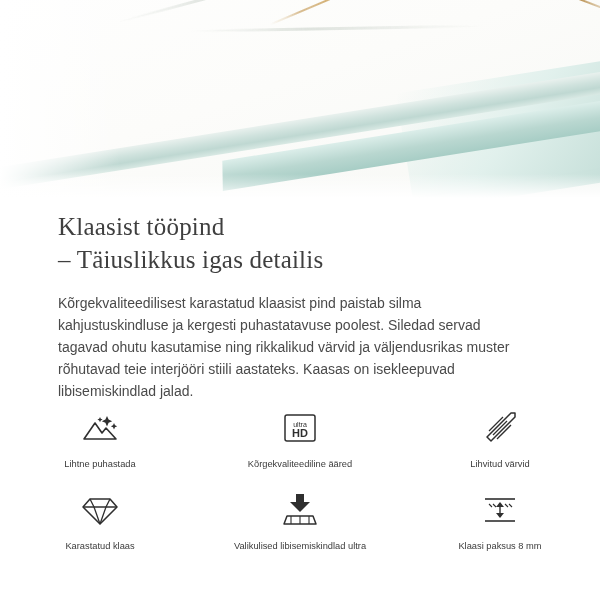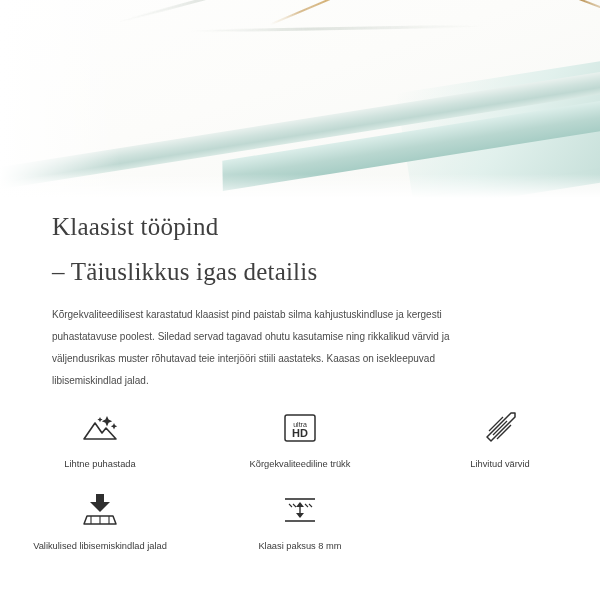--- a/index.html
+++ b/index.html
@@ -95,37 +95,37 @@
   }
   .hero-left-fade {
     position: absolute;
     left: 0; top: 0; bottom: 0; width: 120px;
     background: linear-gradient(90deg, #ffffff 0%, rgba(255,255,255,0) 100%);
   }
 
   
   .content {
     position: absolute;
-    left: 8px; top: 200px;
+    left: 14px; top: 200px;
     width: 540px;
   }
   .headline {
     font-family: "Liberation Serif", serif;
     color: #3f3f3f;
     font-size: 25px;
     line-height: 33px;
     font-weight: 400;
     padding: 10px 44px 0 44px;
     letter-spacing: .2px;
   }
-  .headline .l2 { display: block; margin-top: 12px; }
+  .headline .l2 { display: block; }
   .body-copy {
     padding: 16px 44px 0 44px;
     color: #4a4a4a;
-    font-size: 10px;
+    font-size: 14px;
     line-height: 22px;
     max-width: 560px;
   }
 
   
   .features {
     position: absolute;
     left: 0; top: 396px;
     width: 600px;
     display: grid;
@@ -202,45 +202,56 @@
     </div>
 
     <div class="feature">
       <div class="f-icon">
         <svg width="38" height="34" viewBox="0 0 38 34">
           <rect x="4" y="4" width="30" height="26" rx="2" fill="none" stroke="#2f2f2f" stroke-width="1.5"></rect>
           <text x="19" y="15.5" font-family="Liberation Sans, sans-serif" font-size="7" fill="#2f2f2f" text-anchor="middle">ultra</text>
           <text x="19" y="26" font-family="Liberation Sans, sans-serif" font-size="11" font-weight="bold" fill="#2f2f2f" text-anchor="middle">HD</text>
         </svg>
       </div>
-      <div class="f-label">Kõrgekvaliteediline trükk</div>
+      <div class="f-label">Kõrgekvaliteediline ääred</div>
     </div>
 
     <div class="feature">
       <div class="f-icon">
         <svg width="38" height="34" viewBox="0 0 38 34">
           <path d="M6 28 L30 4 L34 4 L34 8 L10 32 Z" fill="none" stroke="#2f2f2f" stroke-width="1.5" stroke-linejoin="round" transform="translate(0,-2)"></path>
           <path d="M12 24 L26 10" stroke="#2f2f2f" stroke-width="1.3"></path>
           <path d="M16 28 L30 14" stroke="#2f2f2f" stroke-width="1.3"></path>
           <path d="M8 20 L22 6" stroke="#2f2f2f" stroke-width="1.3"></path>
         </svg>
       </div>
       <div class="f-label">Lihvitud värvid</div>
     </div>
 
+    <div class="feature">
+      <div class="f-icon">
+        <svg width="38" height="34" viewBox="0 0 38 34">
+          <path d="M9 6 H29 L36 14 L19 31 L2 14 Z" fill="none" stroke="#2f2f2f" stroke-width="1.5" stroke-linejoin="round"></path>
+          <path d="M2 14 H36" stroke="#2f2f2f" stroke-width="1.3"></path>
+          <path d="M9 6 L13 14 L19 31" stroke="#2f2f2f" stroke-width="1.3" fill="none"></path>
+          <path d="M29 6 L25 14 L19 31" stroke="#2f2f2f" stroke-width="1.3" fill="none"></path>
+        </svg>
+      </div>
+      <div class="f-label">Karastatud klaas</div>
+    </div>
 
     <div class="feature">
       <div class="f-icon">
         <svg width="38" height="36" viewBox="0 0 38 36">
           <path d="M15 2 H23 V10 H29 L19 20 L9 10 H15 Z" fill="#2f2f2f"></path>
           <path d="M6 24 h26 l3 8 h-32 Z" fill="none" stroke="#2f2f2f" stroke-width="1.5" stroke-linejoin="round"></path>
           <path d="M10 24 v8 M19 24 v8 M28 24 v8" stroke="#2f2f2f" stroke-width="1.1"></path>
         </svg>
       </div>
-      <div class="f-label">Valikulised libisemiskindlad jalad</div>
+      <div class="f-label">Valikulised libisemiskindlad ultra</div>
     </div>
 
     <div class="feature">
       <div class="f-icon">
         <svg width="38" height="34" viewBox="0 0 38 34">
           <path d="M4 6 H34" stroke="#2f2f2f" stroke-width="1.6"></path>
           <path d="M4 28 H34" stroke="#2f2f2f" stroke-width="1.6"></path>
           <path d="M19 10 V24" stroke="#2f2f2f" stroke-width="1.4"></path>
           <path d="M19 9 l-4 5 h8 Z" fill="#2f2f2f"></path>
           <path d="M19 25 l-4 -5 h8 Z" fill="#2f2f2f"></path>

